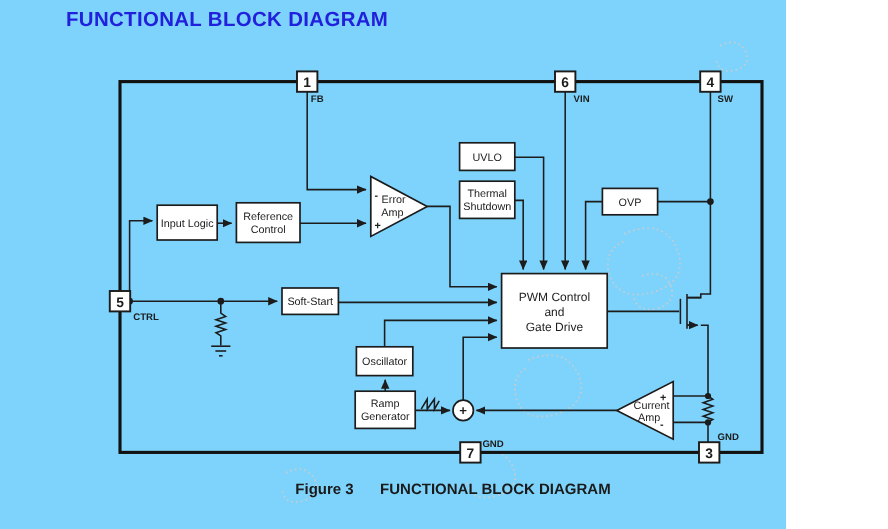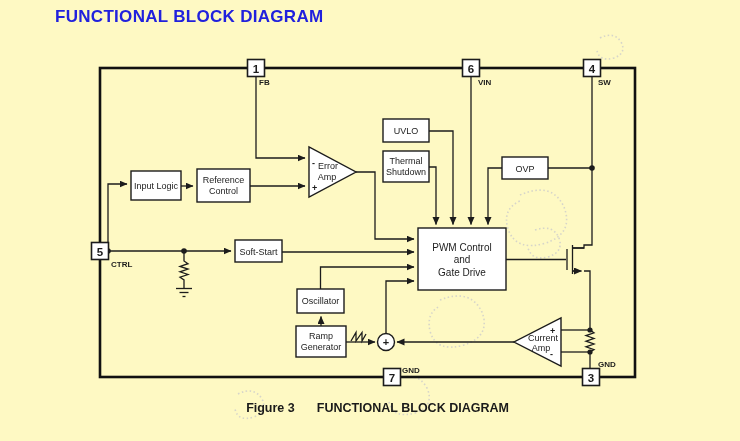--- a/index.html
+++ b/index.html
@@ -1,16 +1,16 @@
 <!DOCTYPE html>
 <html><head>
 <meta charset="utf-8">
 <style>
   html,body{margin:0;padding:0;background:#ffffff;}
-  .page{position:relative;width:740px;height:441px;background:#fef9c3;overflow:hidden;
+  .page{position:relative;width:655px;height:441px;background:#7dd3fc;overflow:hidden;
         font-family:"Liberation Sans",sans-serif;}
   .doc-title{position:absolute;left:55px;top:7px;font-size:17px;font-weight:bold;
              color:#2121dd;letter-spacing:.3px;}
   .caption{position:absolute;left:0;top:401px;width:740px;text-align:center;
            font-size:12.5px;font-weight:bold;color:#1a1a1a;}
   .caption .cap-label{margin-right:22px;margin-left:15px;}
   svg{position:absolute;left:0;top:0;}
   svg text{font-family:"Liberation Sans",sans-serif;fill:#1c1c1c;}
   .blk{fill:#ffffff;stroke:#1c1c1c;stroke-width:1.4;}
   .wire{fill:none;stroke:#1c1c1c;stroke-width:1.3;}

